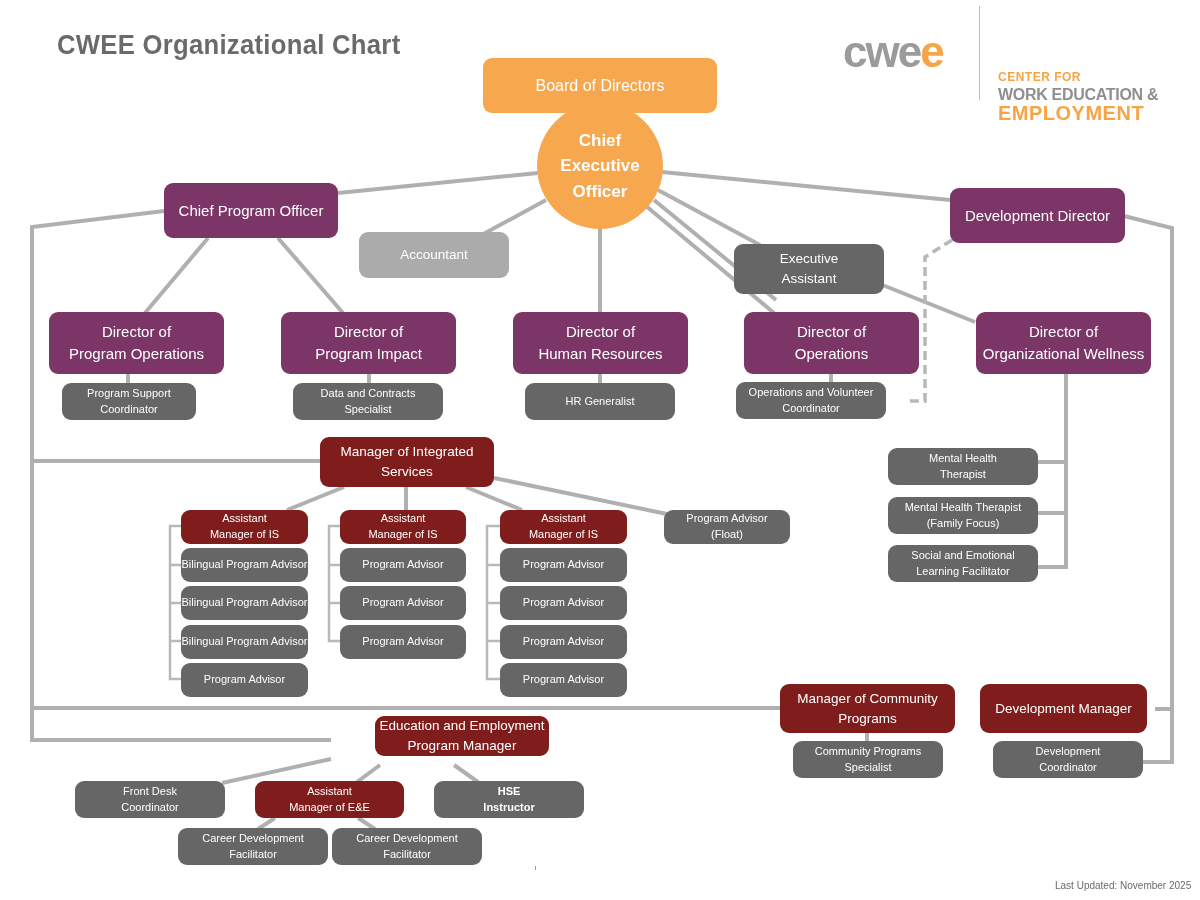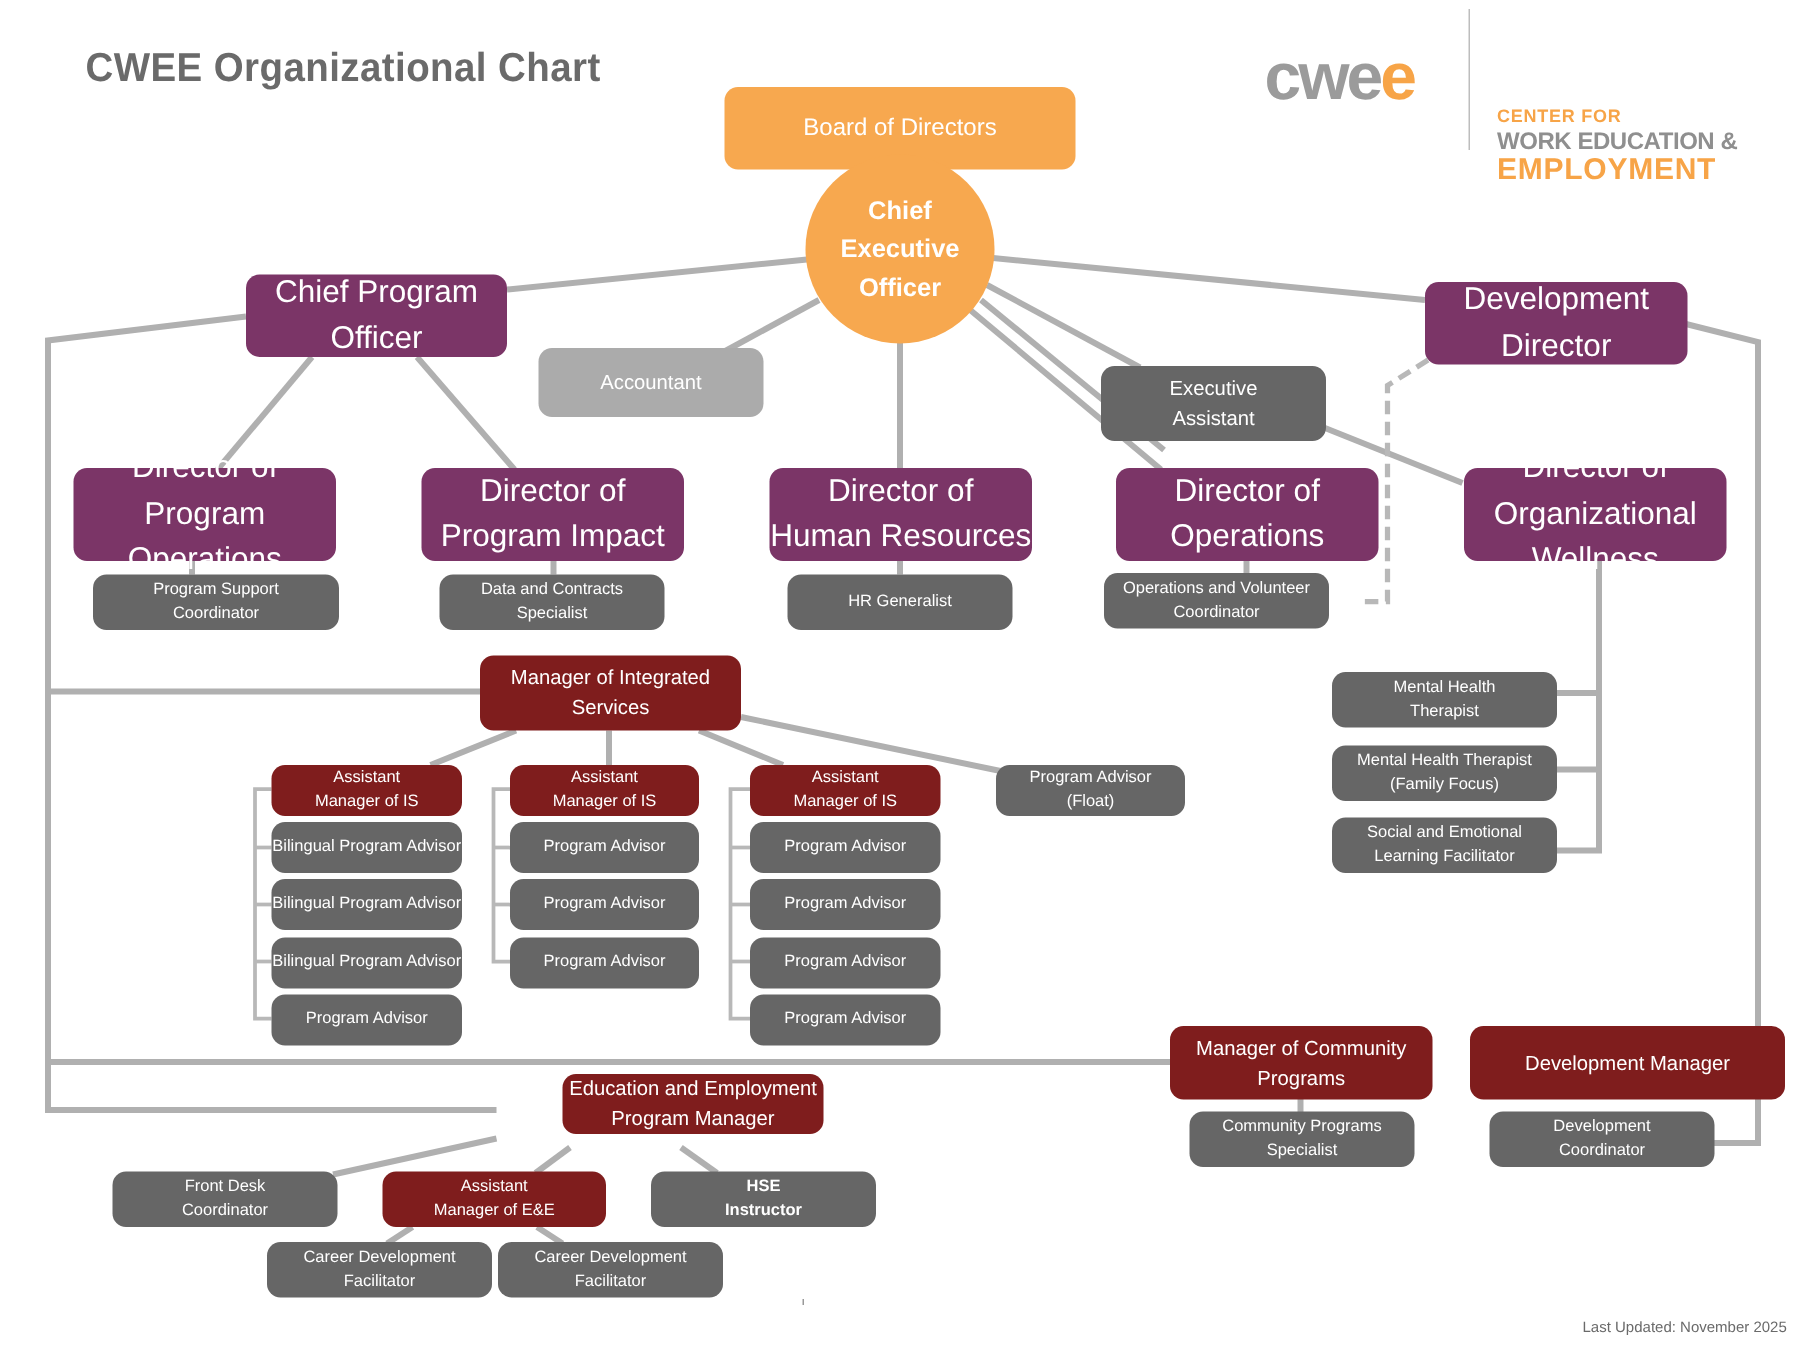--- a/index.html
+++ b/index.html
@@ -8,21 +8,21 @@
   .title{position:absolute;left:57px;top:30px;font-family:"Liberation Sans",sans-serif;font-weight:bold;font-size:27px;color:#6a6a6a;letter-spacing:0.3px;transform:scaleX(0.95);transform-origin:left;}
   .logo-cwee{position:absolute;left:843px;top:27px;font-family:"Liberation Sans",sans-serif;font-weight:bold;font-size:44px;letter-spacing:-2px;color:#9b9b9b;}
   .logo-cwee .e2{color:#f7a447;}
   .logo-sep{position:absolute;left:979px;top:6px;width:1px;height:94px;background:#bdbdbd;}
   .logo-text{position:absolute;left:998px;top:24px;color:#f7a447;font-weight:bold;line-height:18px;}
   .logo-text .l1{font-size:12px;letter-spacing:0.5px;margin-top:44px;}
   .logo-text .l2{font-size:16px;color:#8f8f8f;letter-spacing:-0.3px;}
   .logo-text .l3{font-size:20px;letter-spacing:0.5px;}
   .node{position:absolute;box-sizing:border-box;display:flex;align-items:center;justify-content:center;text-align:center;color:#ffffff;border-radius:9px;white-space:pre-line;line-height:1.45;}
   .orange{background:#f7a84f;}
-  .purple{background:#7b3567;font-size:21px;}
+  .purple{background:#7b3567;font-size:15px;}
   .blue{background:#7f1d1d;font-size:13.5px;}
   .dark{background:#666666;font-size:11px;}
   .light{background:#ababab;font-size:13.5px;}
   .ceo{position:absolute;left:537px;top:103px;width:126px;height:126px;border-radius:50%;background:#f7a84f;color:#fff;display:flex;align-items:center;justify-content:center;text-align:center;font-weight:bold;font-size:17px;line-height:1.5;white-space:pre-line;}
   .bold{font-weight:bold;}
   .footer{position:absolute;left:1055px;top:880px;font-size:10px;color:#6a6a6a;}
   .tick{position:absolute;left:535px;top:866px;width:1px;height:4px;background:#999;}
 </style>
 </head>
 <body>
@@ -118,21 +118,21 @@
 Program Operations</div>
 <div class="node purple" style="left:281px;top:312px;width:175px;height:62px;">Director of
 Program Impact</div>
 <div class="node purple" style="left:513px;top:312px;width:175px;height:62px;">Director of
 Human Resources</div>
 <div class="node purple" style="left:744px;top:312px;width:175px;height:62px;">Director of
 Operations</div>
 <div class="node purple" style="left:976px;top:312px;width:175px;height:62px;">Director of
 Organizational Wellness</div>
 
-<div class="node dark" style="left:62px;top:383px;width:164px;height:37px;">Program Support
+<div class="node dark" style="left:62px;top:383px;width:134px;height:37px;">Program Support
 Coordinator</div>
 <div class="node dark" style="left:293px;top:383px;width:150px;height:37px;">Data and Contracts
 Specialist</div>
 <div class="node dark" style="left:525px;top:383px;width:150px;height:37px;">HR Generalist</div>
 <div class="node dark" style="left:736px;top:382px;width:150px;height:37px;">Operations and Volunteer
 Coordinator</div>
 
 <div class="node blue" style="left:320px;top:437px;width:174px;height:50px;">Manager of Integrated
 Services</div>
 
@@ -163,21 +163,21 @@
 Therapist</div>
 <div class="node dark" style="left:888px;top:497px;width:150px;height:37px;">Mental Health Therapist
 (Family Focus)</div>
 <div class="node dark" style="left:888px;top:545px;width:150px;height:37px;">Social and Emotional
 Learning Facilitator</div>
 
 <div class="node blue" style="left:780px;top:684px;width:175px;height:49px;">Manager of Community
 Programs</div>
 <div class="node dark" style="left:793px;top:741px;width:150px;height:37px;">Community Programs
 Specialist</div>
-<div class="node blue" style="left:980px;top:684px;width:210px;height:49px;">Development Manager</div>
+<div class="node blue" style="left:980px;top:684px;width:167px;height:49px;">Development Manager</div>
 <div class="node dark" style="left:993px;top:741px;width:150px;height:37px;">Development
 Coordinator</div>
 
 <div class="node blue" style="left:331px;top:716px;width:174px;height:40px;margin-left:44px;">Education and Employment
 Program Manager</div>
 <div class="node dark" style="left:75px;top:781px;width:150px;height:37px;">Front Desk
 Coordinator</div>
 <div class="node blue" style="left:255px;top:781px;width:149px;height:37px;font-size:11px;">Assistant
 Manager of E&amp;E</div>
 <div class="node dark bold" style="left:434px;top:781px;width:150px;height:37px;">HSE

